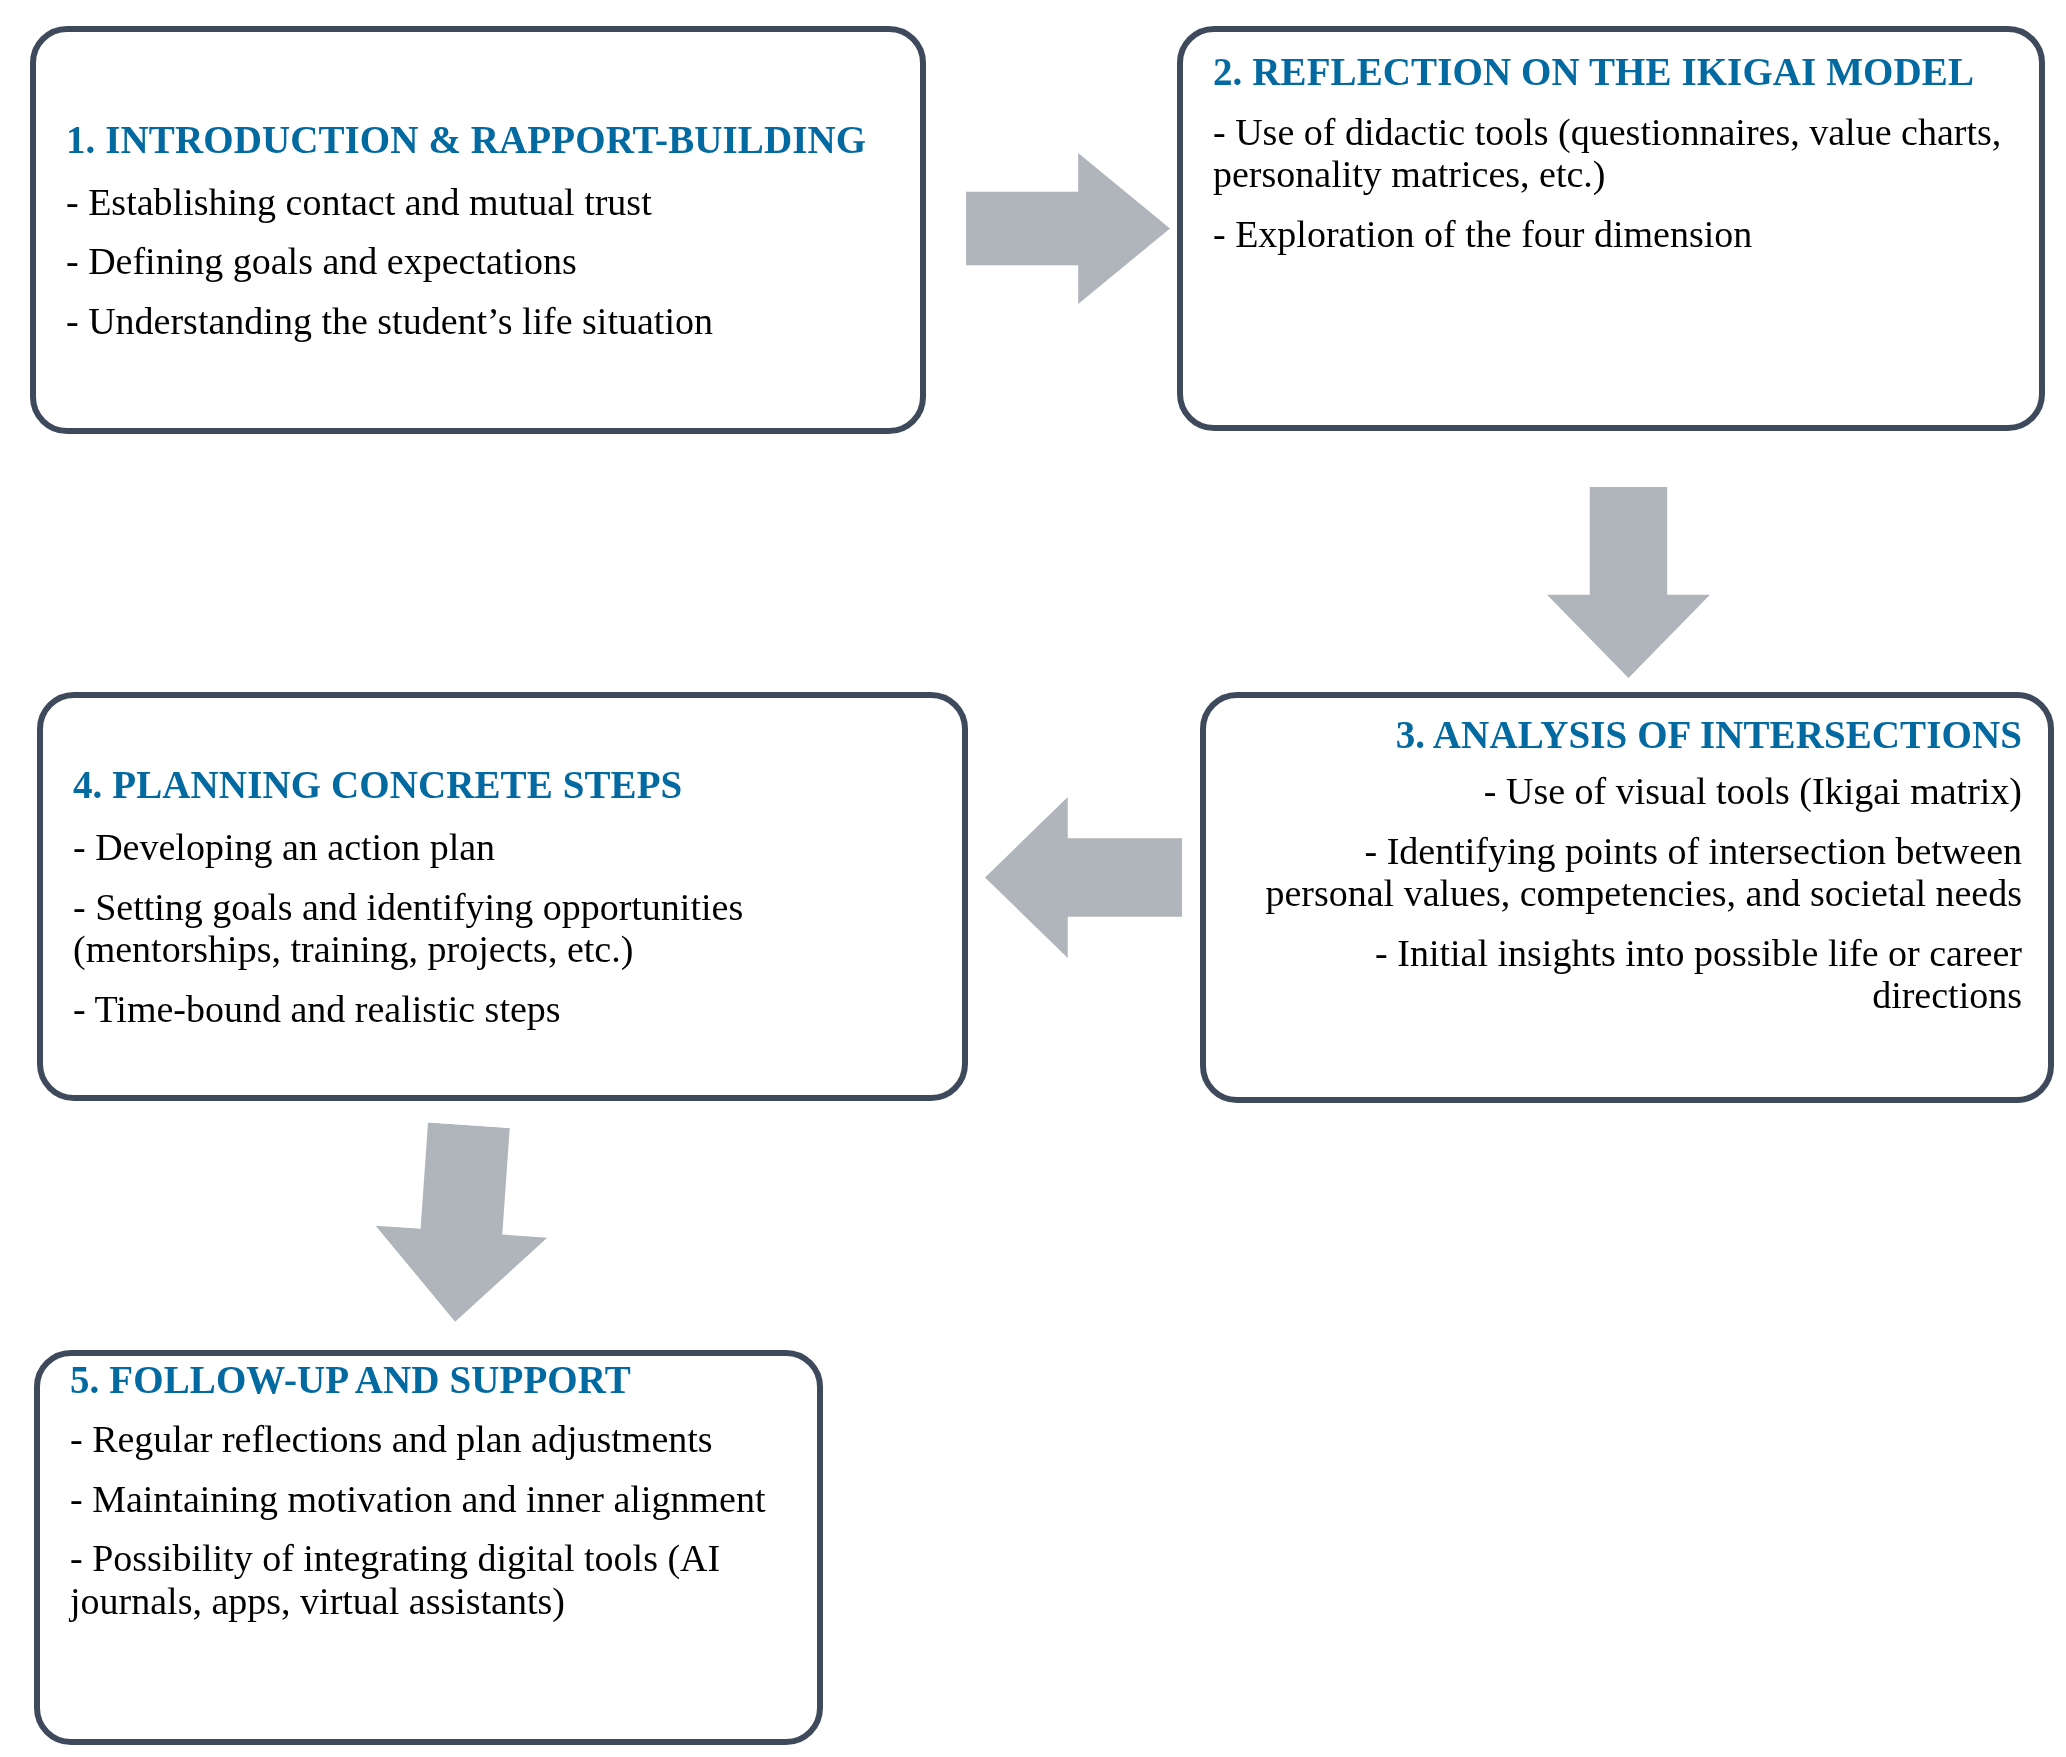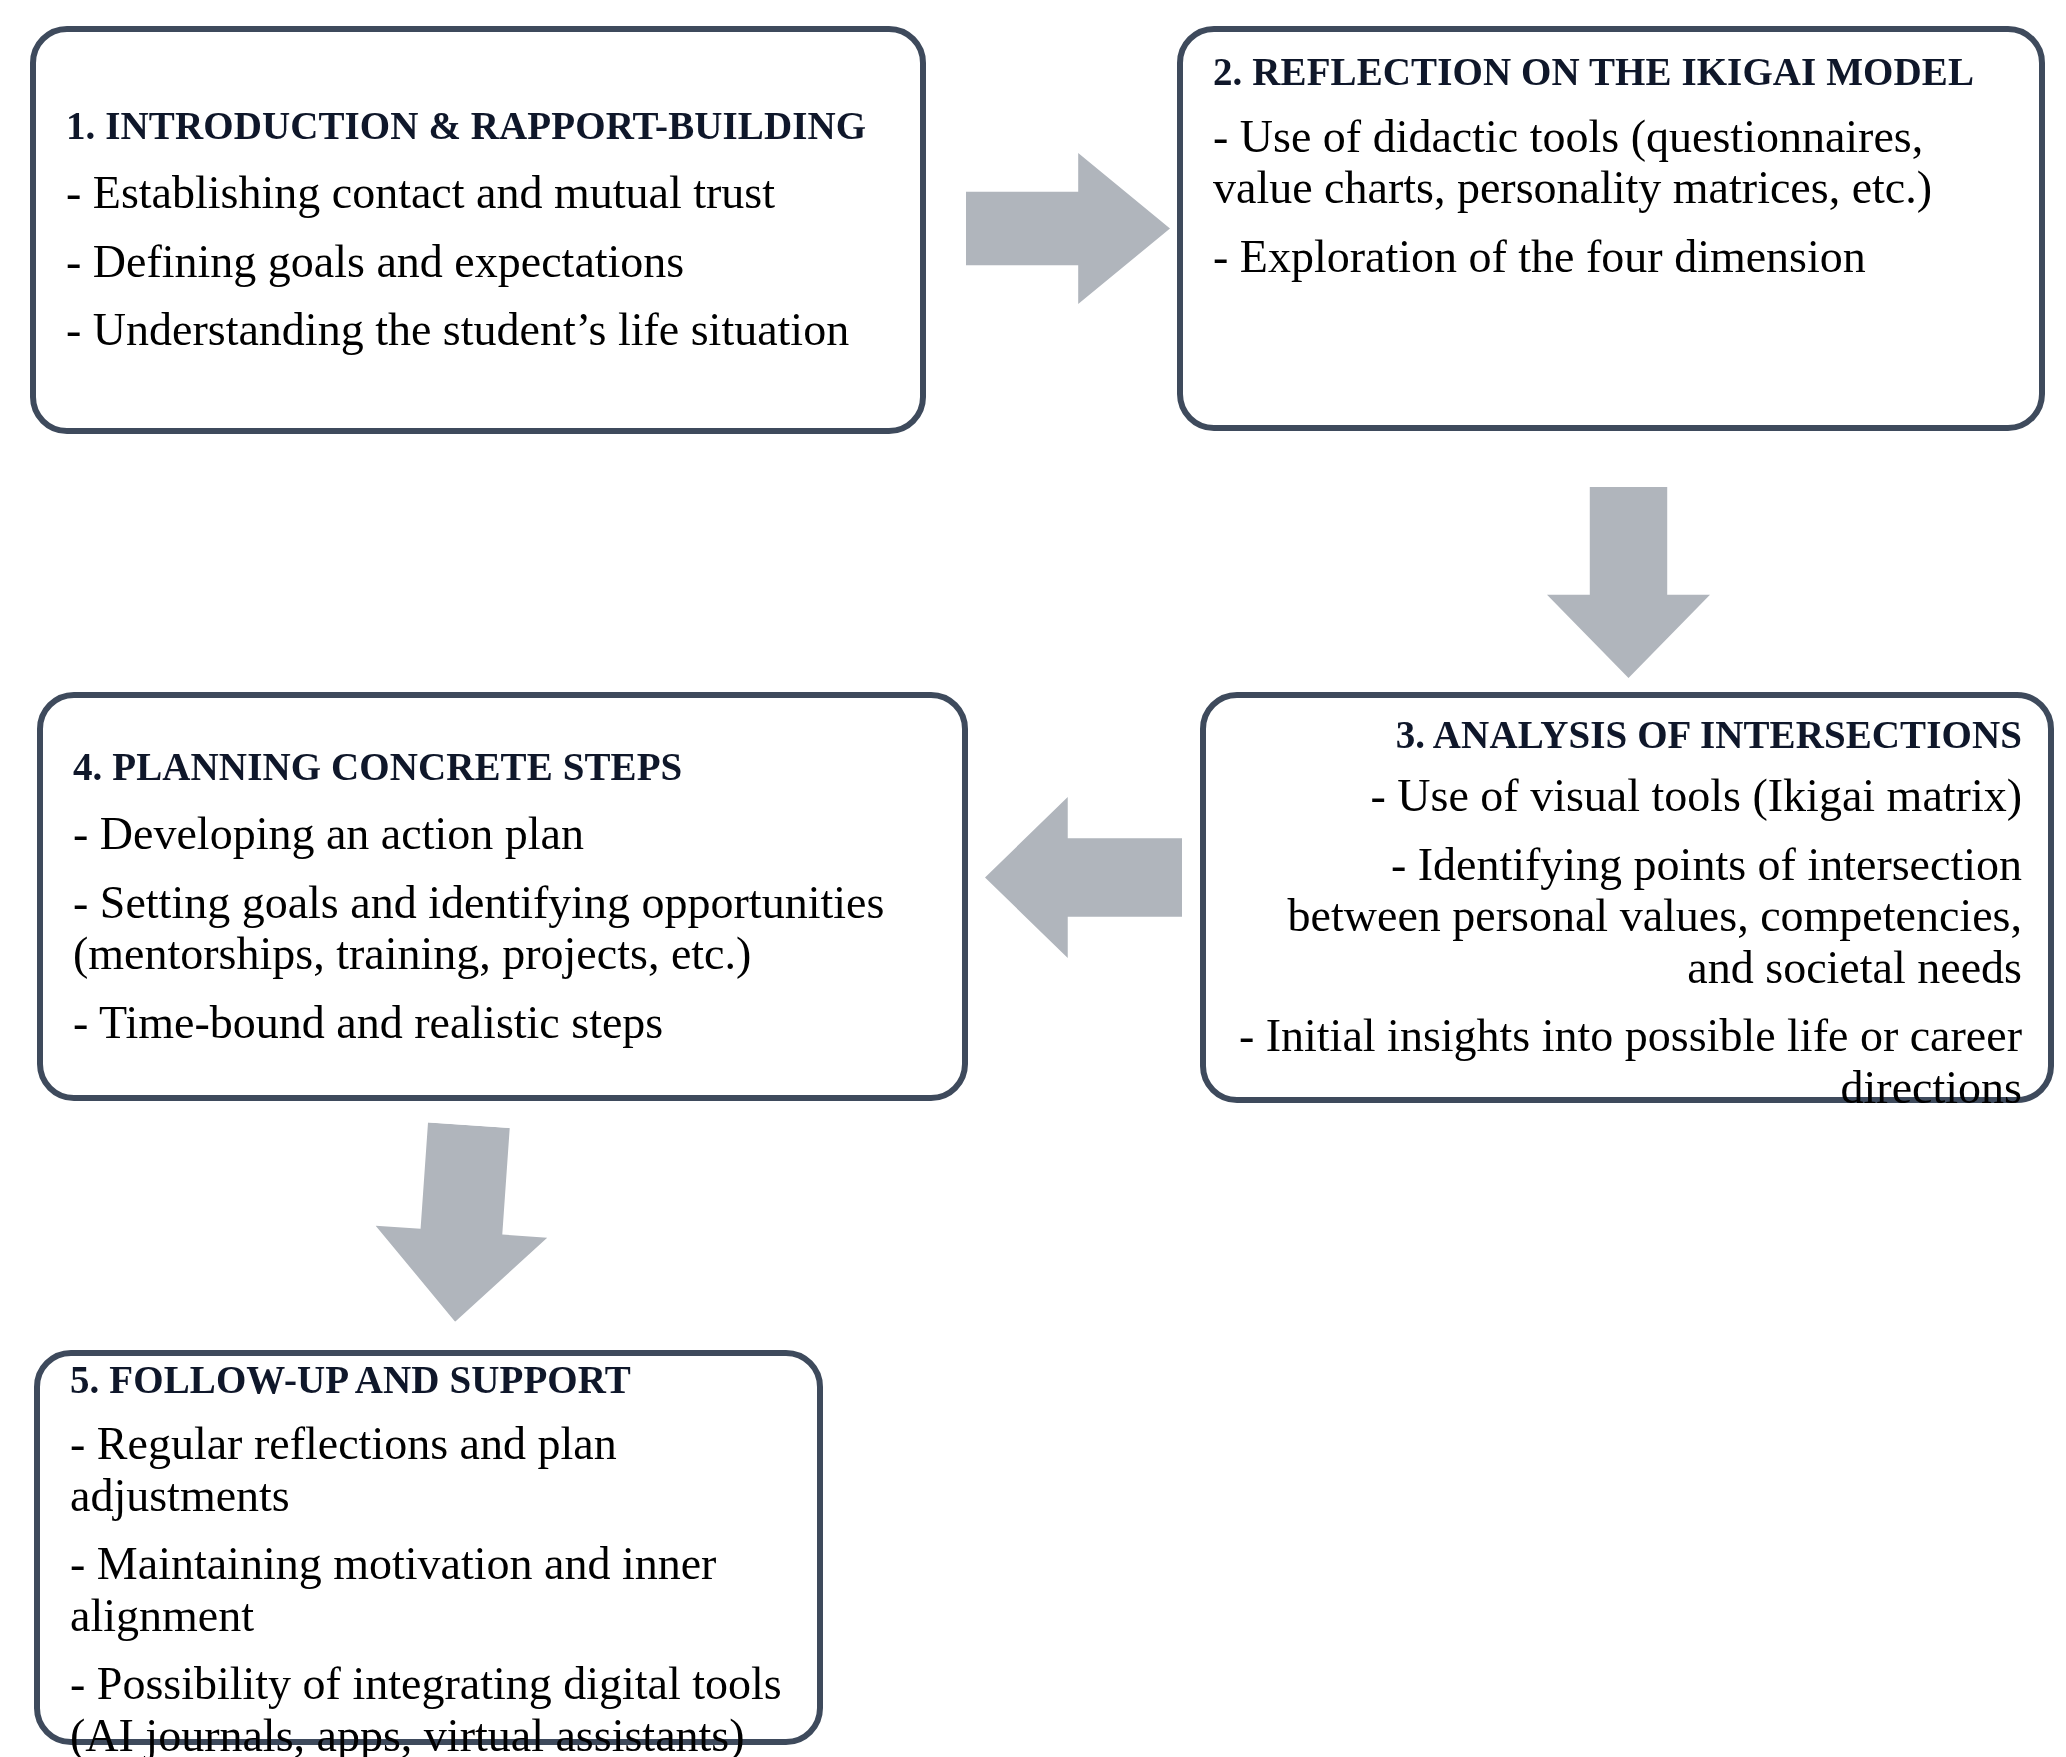--- a/index.html
+++ b/index.html
@@ -28,33 +28,33 @@
     padding: 22.4px 26px 22.4px 30px;
     display: flex;
     flex-direction: column;
     justify-content: center;
   }
 
   .box-title {
     font-weight: bold;
     font-size: 39px;
     line-height: 1.11;
-    color: #0f172a;
+    color: #0369a1;
     margin: 0 0 20px 0;
     letter-spacing: 0.1px;
   }
 
   .bullets {
     margin: 0;
     padding: 0;
     list-style: none;
   }
 
   .bullet {
-    font-size: 46px;
+    font-size: 38px;
     line-height: 1.12;
     color: #000000;
     margin: 0 0 17px 0;
   }
   .bullet:last-child { margin-bottom: 0; }
 
   
   #box-1 { left: 30px;   top: 26px;   width: 896px; height: 408px; }
   #box-2 { left: 1177px; top: 26px;   width: 868px; height: 405px;
            padding-top: 18.4px; padding-bottom: 18.4px; justify-content: flex-start; }

